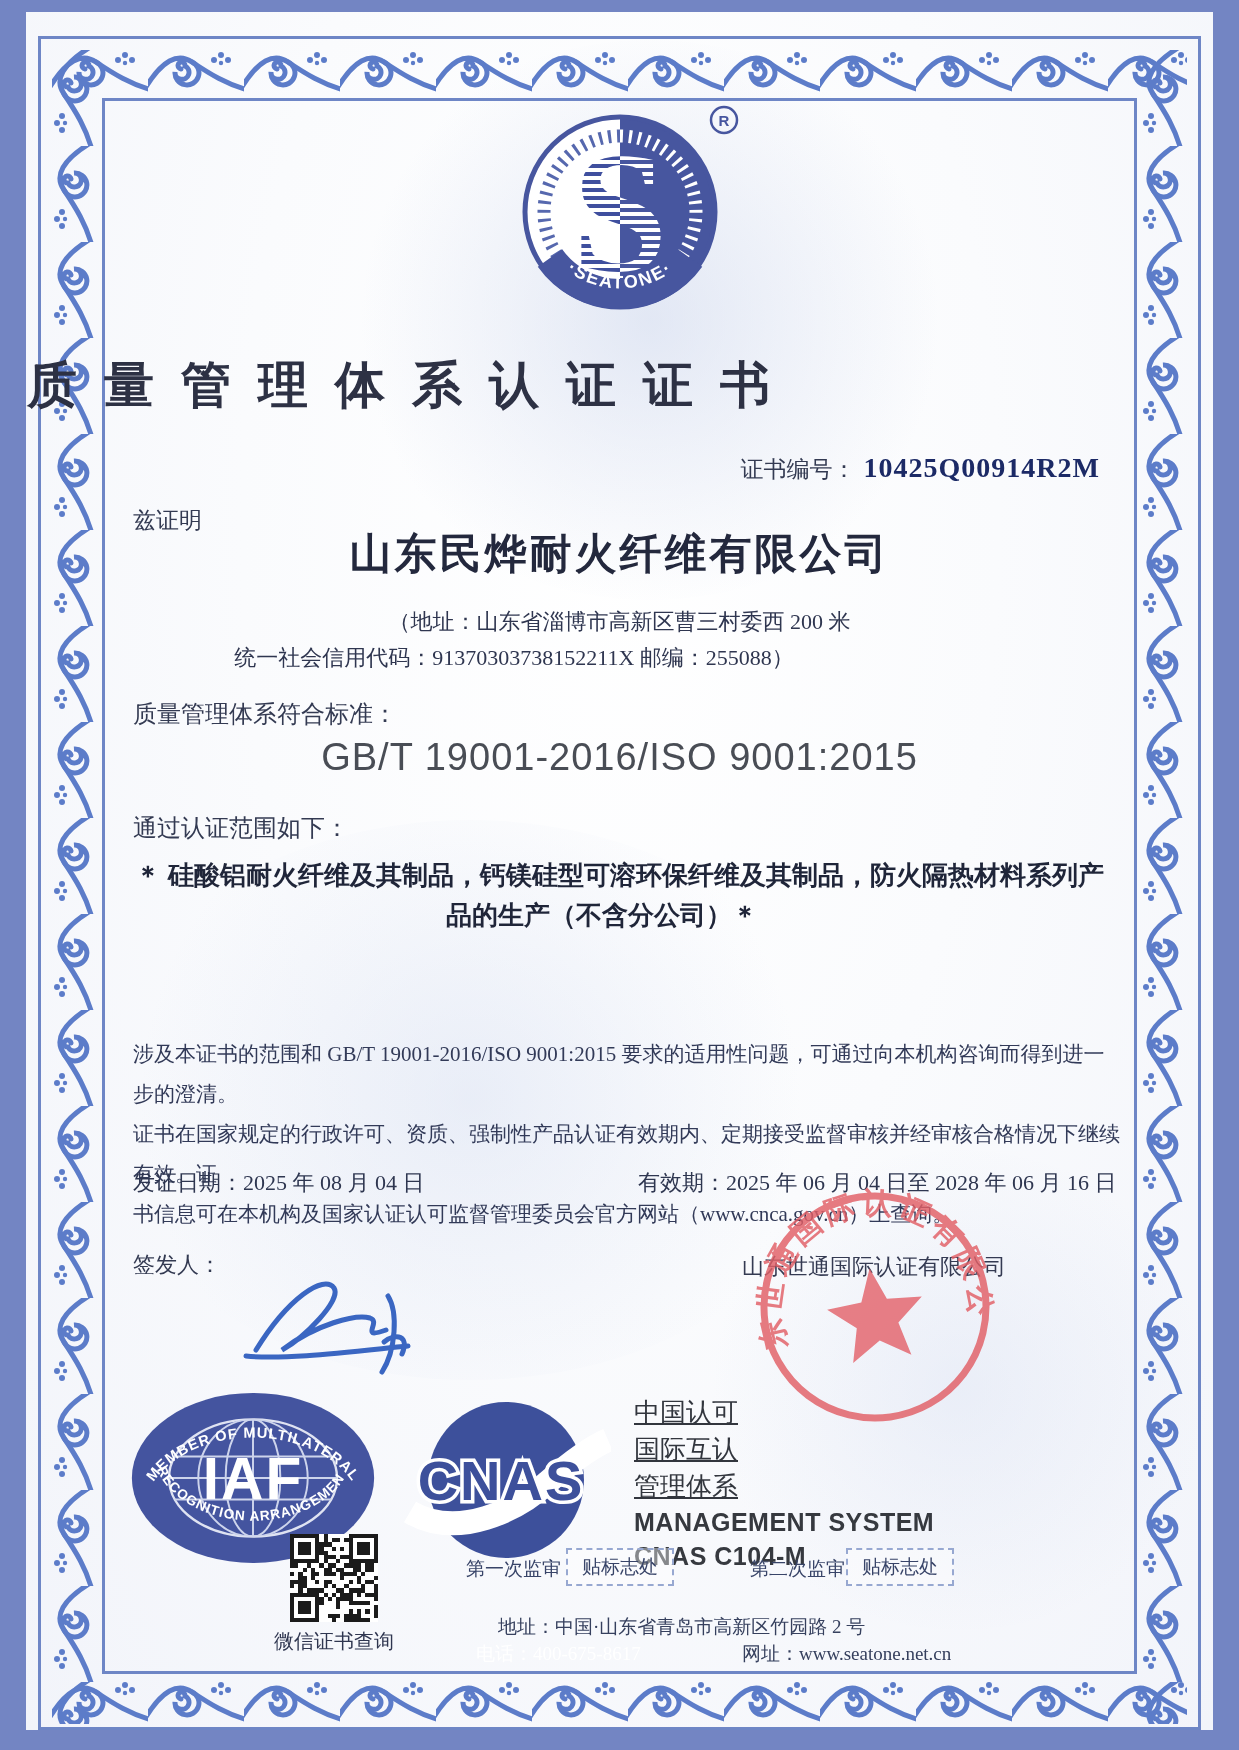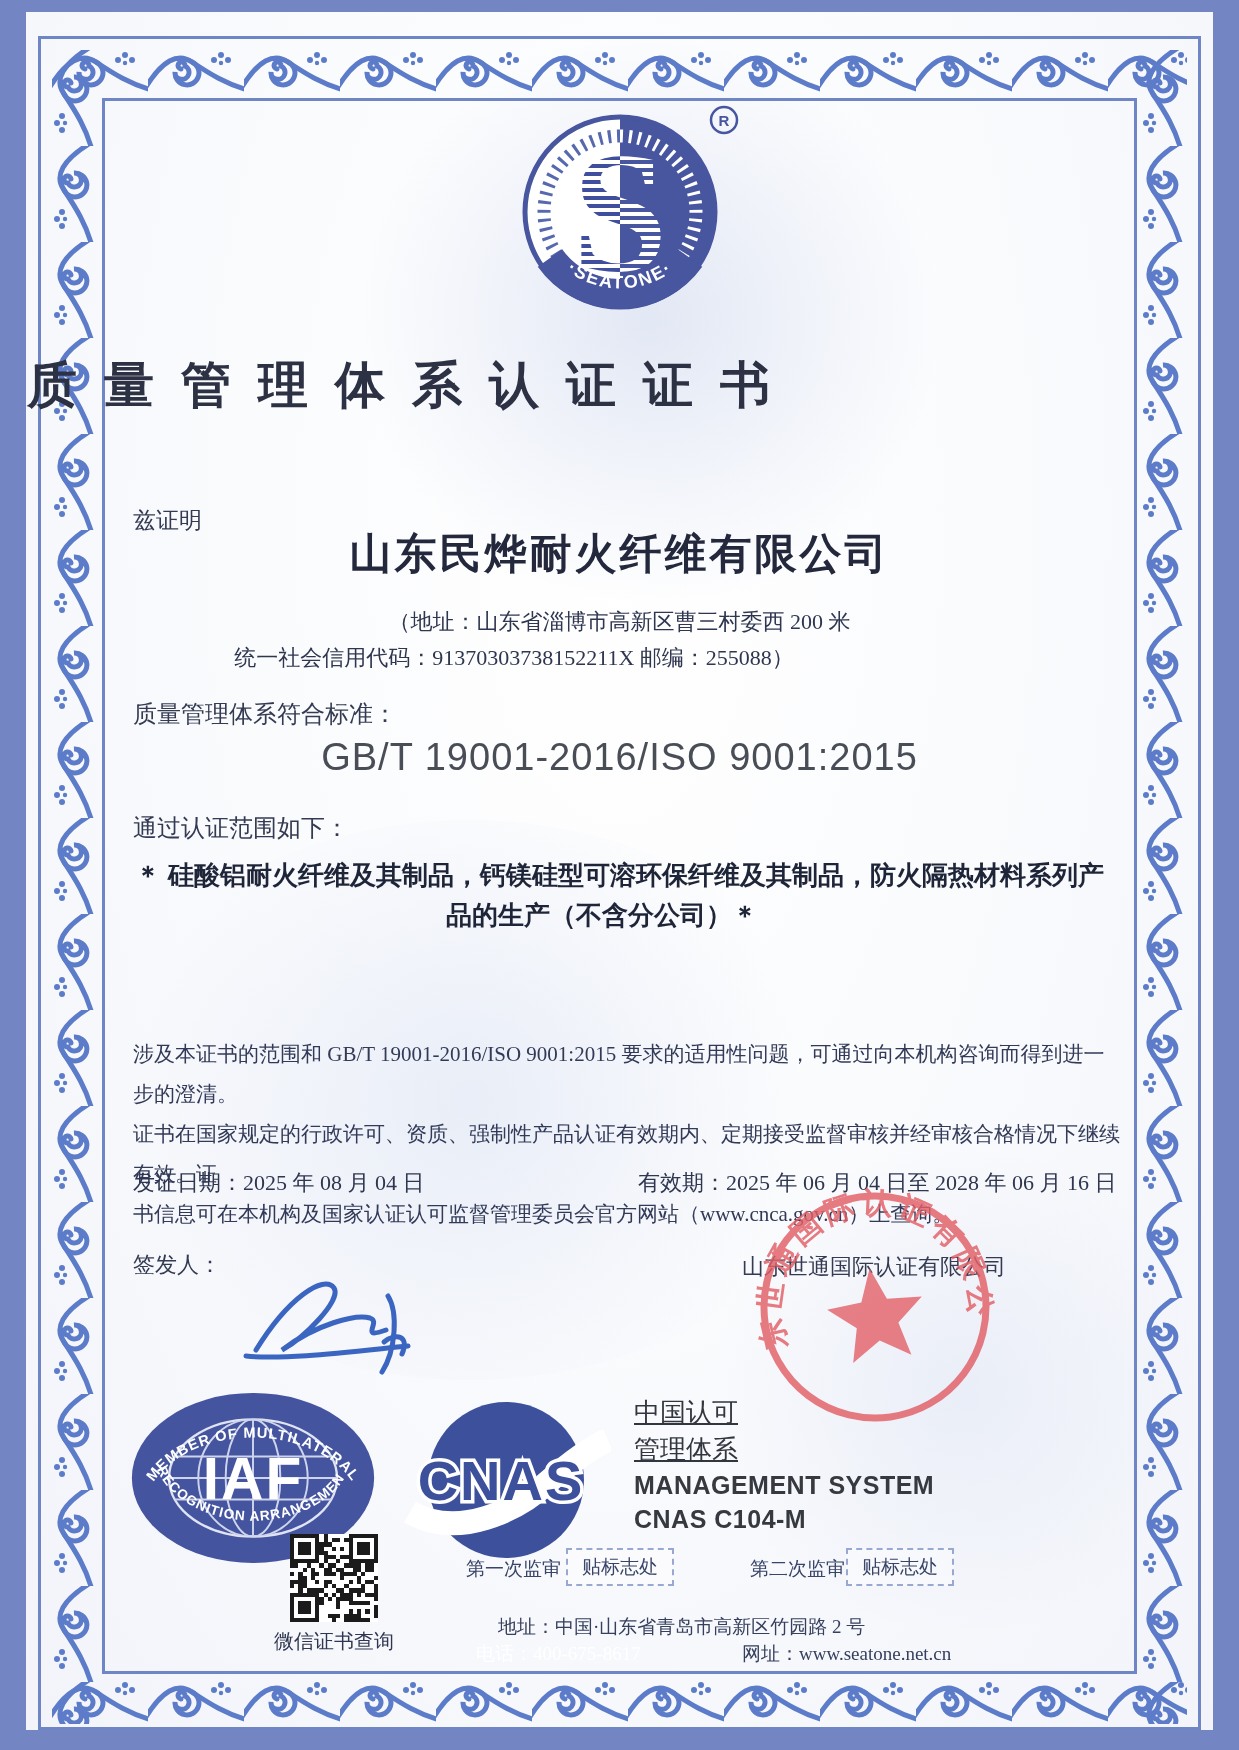--- a/index.html
+++ b/index.html
@@ -138,20 +138,24 @@
     <path d="M52,158 A86,86 0 0 0 192,158" fill="none" stroke="#47569f" stroke-width="30"></path>
     <path id="seatArc" d="M48,148 A88,88 0 0 0 196,148" fill="none"></path>
     <text font-size="18" font-weight="700" letter-spacing="2" fill="#ffffff" font-family="'Liberation Sans',sans-serif">
       <textPath href="#seatArc" startOffset="50%" text-anchor="middle">·SEATONE·</textPath>
     </text>
     <circle cx="226" cy="20" r="13" fill="none" stroke="#47569f" stroke-width="2.5"></circle>
     <text x="226" y="26" font-size="15" font-weight="700" text-anchor="middle" fill="#47569f" font-family="'Liberation Sans',sans-serif">R</text>
   </svg>
 
   <div class="abs title">质量管理体系认证证书</div>
+  <div class="abs certno">
+    <span class="lab">证书编号：</span>
+    <span class="val">10425Q00914R2M</span>
+  </div>
   <div class="abs certify cn">兹证明</div>
   <div class="abs company">山东民烨耐火纤维有限公司</div>
   <div class="abs addr">（地址：山东省淄博市高新区曹三村委西 200 米</div>
   <div class="abs credit">统一社会信用代码：91370303738152211X 邮编：255088）</div>
   <div class="abs stdlabel cn">质量管理体系符合标准：</div>
   <div class="abs stdvalue">GB/T 19001-2016/ISO 9001:2015</div>
   <div class="abs scopelabel cn">通过认证范围如下：</div>
   <div class="abs scope1">＊ 硅酸铝耐火纤维及其制品，钙镁硅型可溶环保纤维及其制品，防火隔热材料系列产</div>
   <div class="abs scope2">品的生产（不含分公司）＊</div>
 
@@ -212,20 +216,21 @@
   </svg>
 
   <svg class="abs cnas" width="215" height="168" viewBox="0 0 215 168">
     <circle cx="110" cy="82" r="78" fill="#3d509b"></circle>
     <path d="M14,114 C62,142 122,112 152,84 C182,58 198,48 212,42" fill="none" stroke="#ffffff" stroke-width="24"></path>
     <text x="105" y="102" font-size="56" font-weight="700" text-anchor="middle" fill="#3d509b" font-family="'Liberation Sans',sans-serif" letter-spacing="2" stroke="#ffffff" stroke-width="7" paint-order="stroke">CNAS</text>
   </svg>
 
   <div class="abs accred">
     <div class="zh">中国认可</div>
+    <div class="zh">国际互认</div>
     <div class="zh">管理体系</div>
     <div class="en">MANAGEMENT SYSTEM</div>
     <div class="en">CNAS C104-M</div>
   </div>
 
   <div class="abs qr">
       <div class="qc d"></div>
       <div class="qc d"></div>
       <div class="qc d"></div>
       <div class="qc d"></div>

